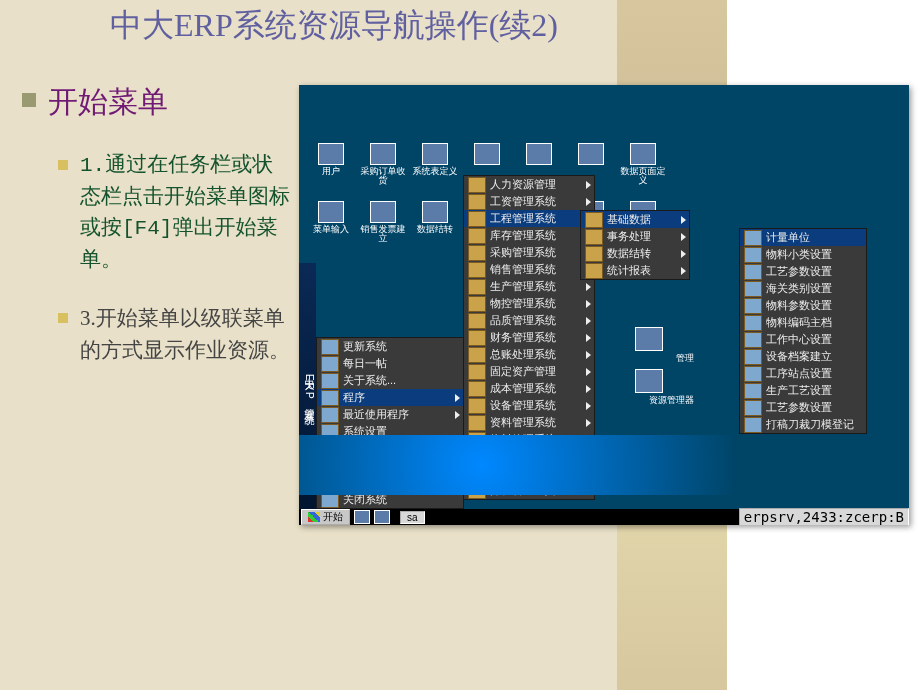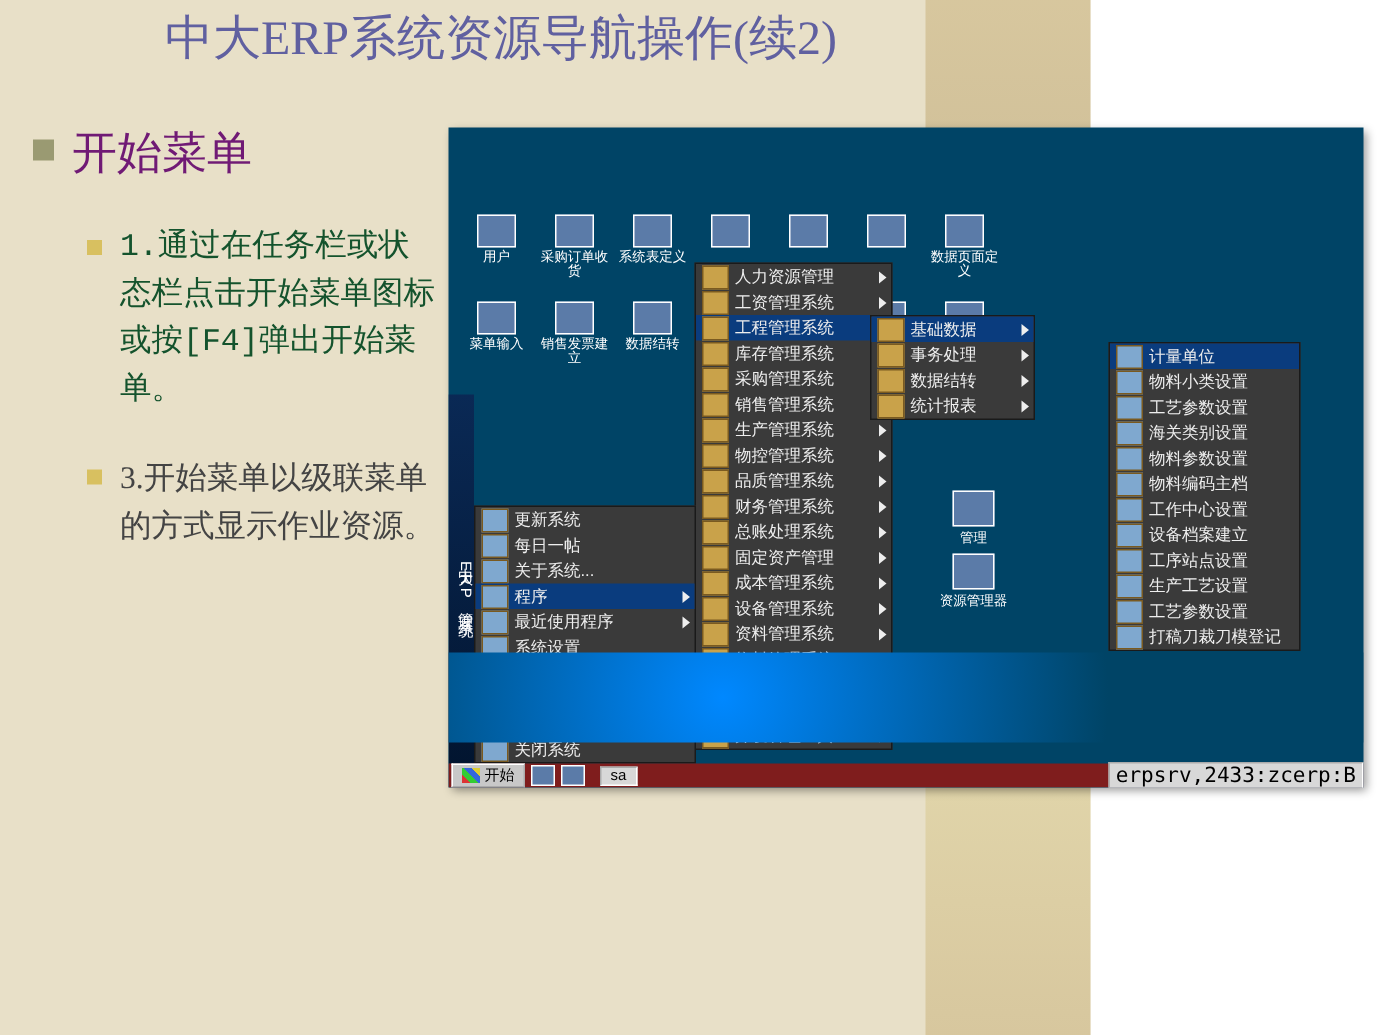--- a/index.html
+++ b/index.html
@@ -28,24 +28,24 @@
 .mitem .ic{width:16px;height:14px;margin-right:4px;background:#C9A24A;border:1px solid #7a5a20;flex:none}
 .mitem .ic.tool{background:#7fa8cf}
 .mitem.sel{background:#0A3C7E}
 .mitem.arrow::after{content:"";position:absolute;right:3px;top:5px;border-left:5px solid #eee;border-top:4px solid transparent;border-bottom:4px solid transparent}
 
 .m1{left:17px;bottom:16px;width:146px}
 .m2{left:164px;top:90px;width:130px}
 .m3{left:281px;top:125px;width:108px}
 .m4{left:440px;top:143px;width:126px}
 
-.under{position:absolute;left:305px;top:238px;width:90px;text-align:center;font-size:9px;color:#fff}
+.under{position:absolute;left:305px;top:238px;width:90px;text-align:right;font-size:9px;color:#fff}
 .under .g{width:26px;height:22px;margin:4px auto 1px;background:#5B7BA8;border:1px solid #fff}
 
-.tbar{position:absolute;left:0;bottom:0;height:16px;width:100%;background:#7f1d1d;display:flex;align-items:center;font-size:10px}
+.tbar{position:absolute;left:0;bottom:0;height:16px;width:100%;background:#000000;display:flex;align-items:center;font-size:10px}
 .startbtn{background:#C8C8C8;border:1px outset #fff;padding:0 6px;margin:0 2px;cursor:pointer;display:flex;align-items:center;height:14px}
 .tray{margin-left:auto;background:#d8d8d8;border:1px inset #fff;padding:0 4px;font-size:14px;font-family:monospace}
 .trayu{margin-left:8px;border:1px inset #fff;padding:0 6px;background:#d8d8d8}
 </style>
 </head>
 <body>
 
 <div class="slide">
   <div class="deco"></div>
   <div class="title">中大ERP系统资源导航操作(续2)</div>

